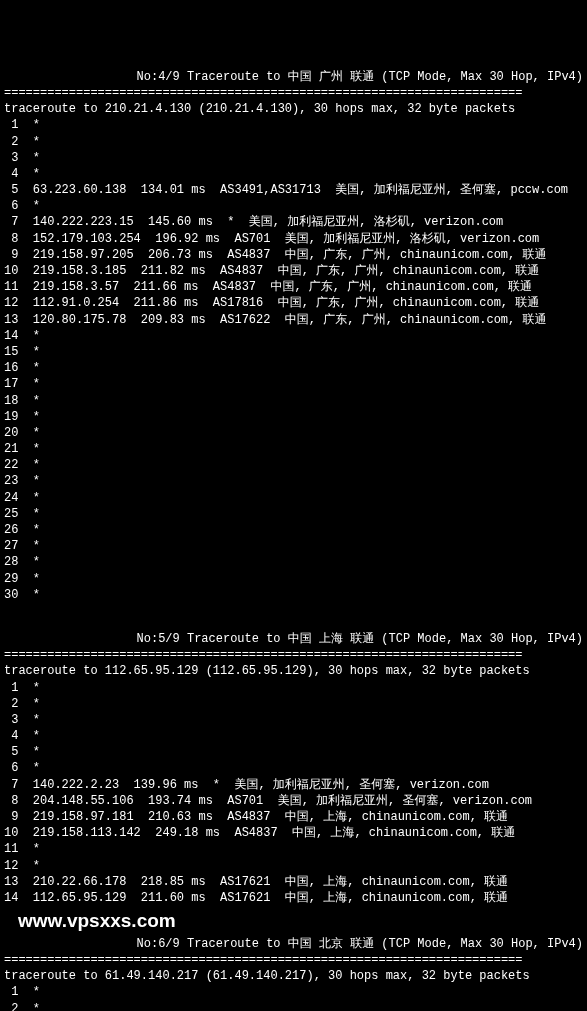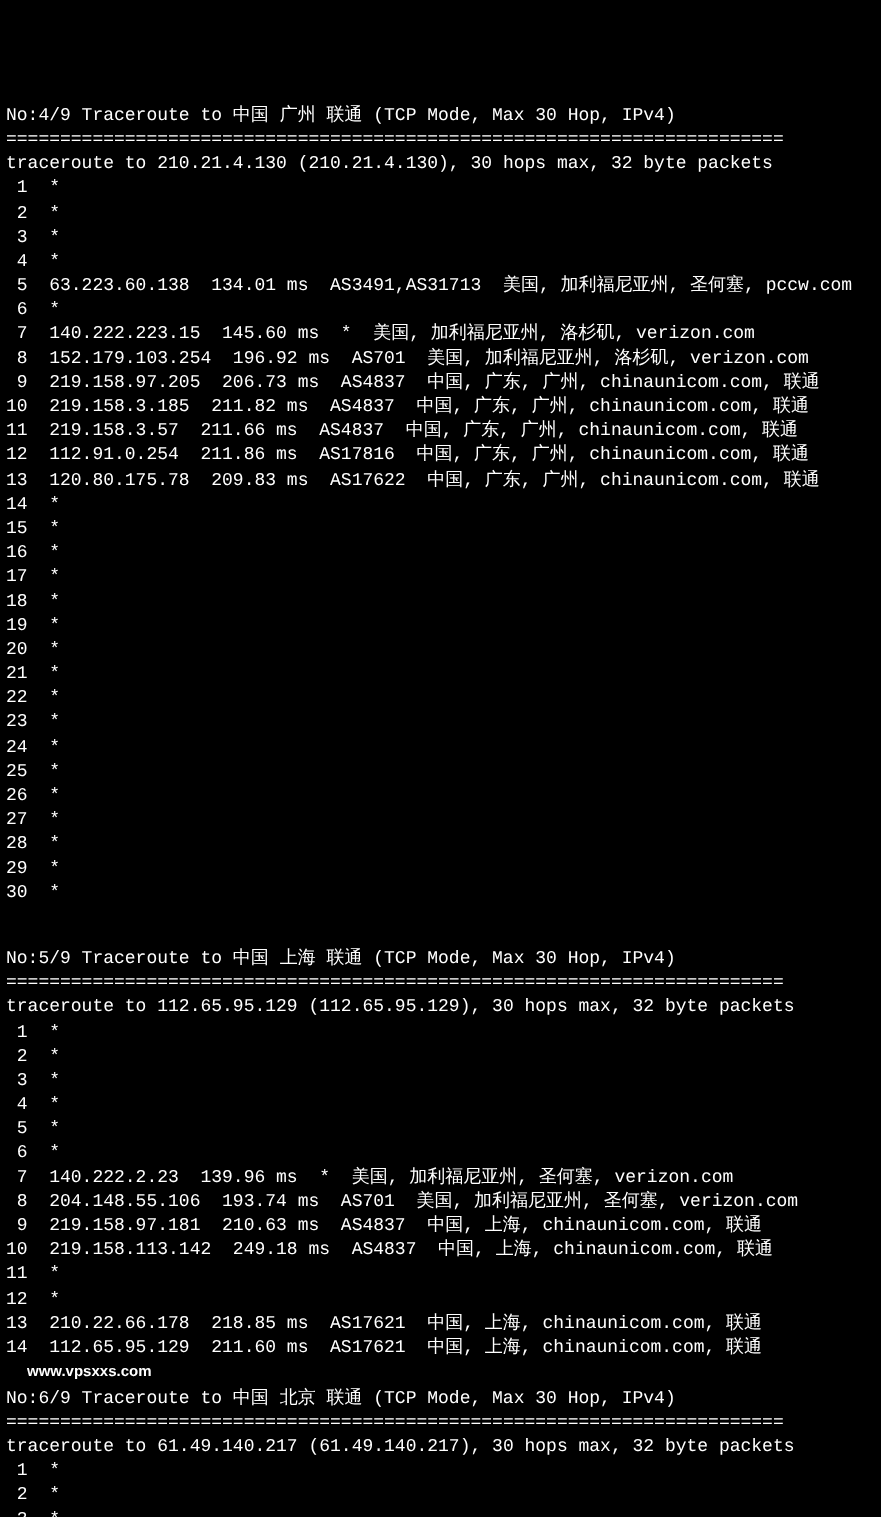--- a/index.html
+++ b/index.html
@@ -14,27 +14,27 @@
     box-sizing: border-box;
     white-space: pre;
     overflow: hidden;
   }
   .separator {
     color: #fff;
     letter-spacing: 0;
     overflow: hidden;
   }
   .hop-line { white-space: pre; }
-  .title-line { white-space: pre; }
+  .title-line { white-space: pre; text-align: right; }
   .watermark {
     color: #fff;
     font-weight: bold;
     margin: 2px 0 2px 14px;
     font-family: Arial, sans-serif;
-    font-size: 10px;
+    font-size: 19px;
   }
   .blank { height: 14px; }
 </style>
 </head>
 <body>
 
 
 
 <div id="root"><div class="title-line">No:4/9 Traceroute to 中国 广州 联通 (TCP Mode, Max 30 Hop, IPv4)</div><div class="separator">========================================================================</div><div class="hop-line">traceroute to 210.21.4.130 (210.21.4.130), 30 hops max, 32 byte packets</div><div class="hop-line"> 1  *</div><div class="hop-line"> 2  *</div><div class="hop-line"> 3  *</div><div class="hop-line"> 4  *</div><div class="hop-line"> 5  63.223.60.138  134.01 ms  AS3491,AS31713  美国, 加利福尼亚州, 圣何塞, pccw.com</div><div class="hop-line"> 6  *</div><div class="hop-line"> 7  140.222.223.15  145.60 ms  *  美国, 加利福尼亚州, 洛杉矶, verizon.com</div><div class="hop-line"> 8  152.179.103.254  196.92 ms  AS701  美国, 加利福尼亚州, 洛杉矶, verizon.com</div><div class="hop-line"> 9  219.158.97.205  206.73 ms  AS4837  中国, 广东, 广州, chinaunicom.com, 联通</div><div class="hop-line">10  219.158.3.185  211.82 ms  AS4837  中国, 广东, 广州, chinaunicom.com, 联通</div><div class="hop-line">11  219.158.3.57  211.66 ms  AS4837  中国, 广东, 广州, chinaunicom.com, 联通</div><div class="hop-line">12  112.91.0.254  211.86 ms  AS17816  中国, 广东, 广州, chinaunicom.com, 联通</div><div class="hop-line">13  120.80.175.78  209.83 ms  AS17622  中国, 广东, 广州, chinaunicom.com, 联通</div><div class="hop-line">14  *</div><div class="hop-line">15  *</div><div class="hop-line">16  *</div><div class="hop-line">17  *</div><div class="hop-line">18  *</div><div class="hop-line">19  *</div><div class="hop-line">20  *</div><div class="hop-line">21  *</div><div class="hop-line">22  *</div><div class="hop-line">23  *</div><div class="hop-line">24  *</div><div class="hop-line">25  *</div><div class="hop-line">26  *</div><div class="hop-line">27  *</div><div class="hop-line">28  *</div><div class="hop-line">29  *</div><div class="hop-line">30  *</div><div class="blank"></div><div class="blank"></div><div class="title-line">No:5/9 Traceroute to 中国 上海 联通 (TCP Mode, Max 30 Hop, IPv4)</div><div class="separator">========================================================================</div><div class="hop-line">traceroute to 112.65.95.129 (112.65.95.129), 30 hops max, 32 byte packets</div><div class="hop-line"> 1  *</div><div class="hop-line"> 2  *</div><div class="hop-line"> 3  *</div><div class="hop-line"> 4  *</div><div class="hop-line"> 5  *</div><div class="hop-line"> 6  *</div><div class="hop-line"> 7  140.222.2.23  139.96 ms  *  美国, 加利福尼亚州, 圣何塞, verizon.com</div><div class="hop-line"> 8  204.148.55.106  193.74 ms  AS701  美国, 加利福尼亚州, 圣何塞, verizon.com</div><div class="hop-line"> 9  219.158.97.181  210.63 ms  AS4837  中国, 上海, chinaunicom.com, 联通</div><div class="hop-line">10  219.158.113.142  249.18 ms  AS4837  中国, 上海, chinaunicom.com, 联通</div><div class="hop-line">11  *</div><div class="hop-line">12  *</div><div class="hop-line">13  210.22.66.178  218.85 ms  AS17621  中国, 上海, chinaunicom.com, 联通</div><div class="hop-line">14  112.65.95.129  211.60 ms  AS17621  中国, 上海, chinaunicom.com, 联通</div><div class="watermark">www.vpsxxs.com</div><div class="title-line">No:6/9 Traceroute to 中国 北京 联通 (TCP Mode, Max 30 Hop, IPv4)</div><div class="separator">========================================================================</div><div class="hop-line">traceroute to 61.49.140.217 (61.49.140.217), 30 hops max, 32 byte packets</div><div class="hop-line"> 1  *</div><div class="hop-line"> 2  *</div><div class="hop-line"> 3  *</div></div>
 

